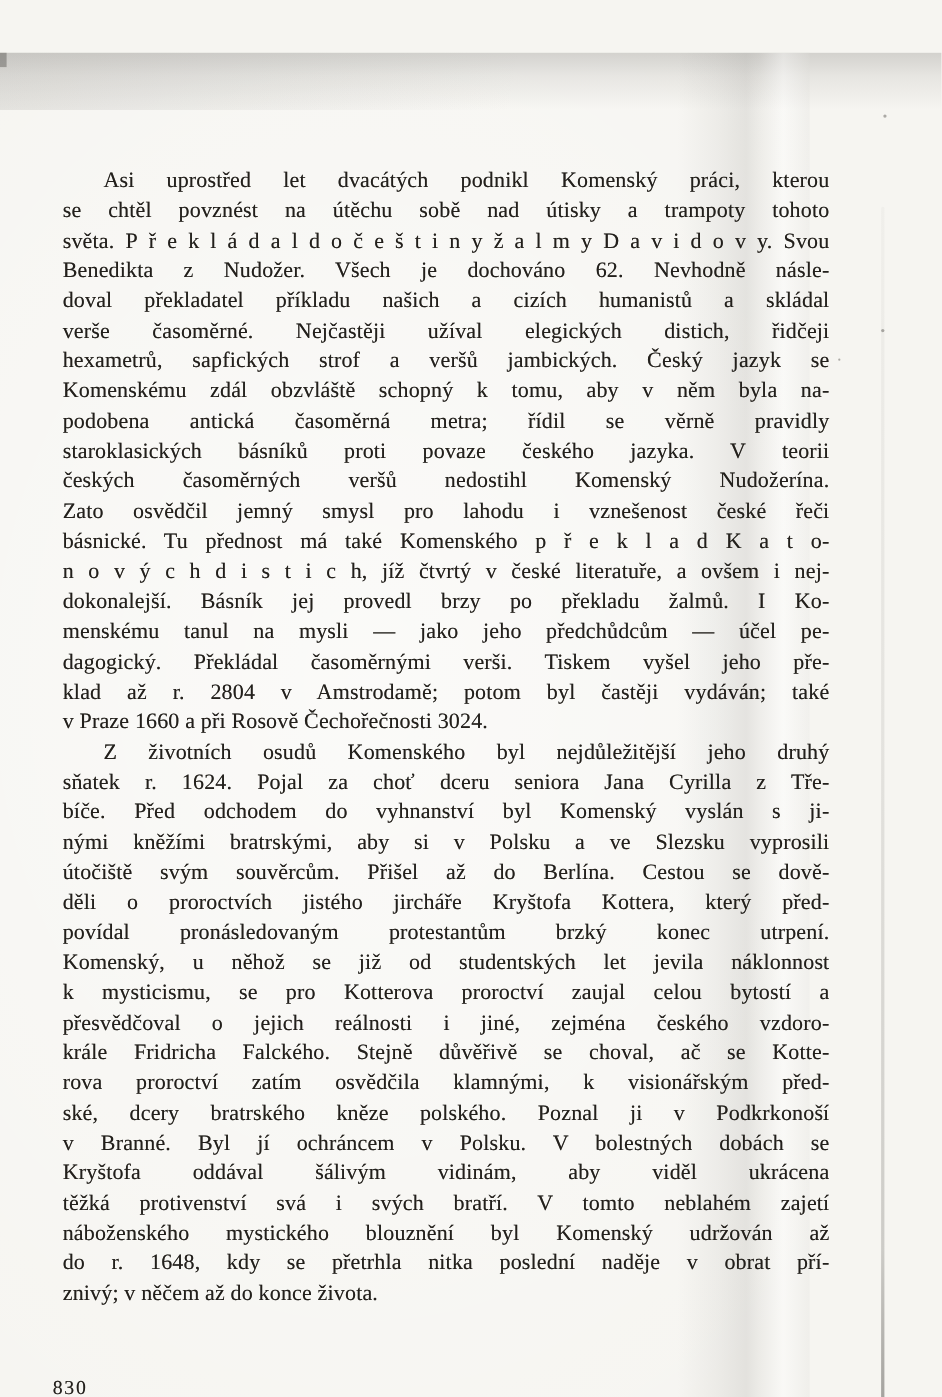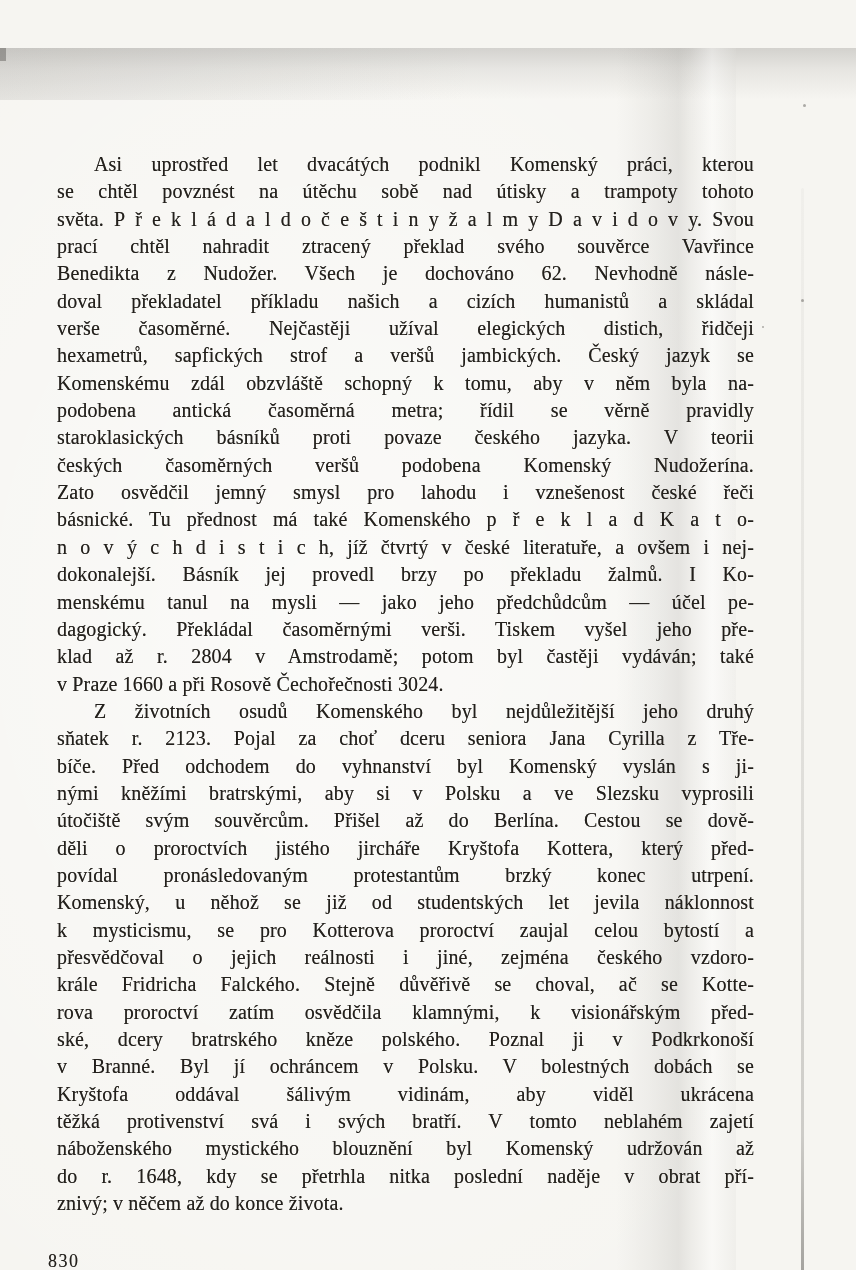--- a/index.html
+++ b/index.html
@@ -122,41 +122,40 @@
   <div class="speck s1"></div>
   <div class="speck s2"></div>
   <div class="speck s3"></div>
   <div class="ink-blob"></div>
 
   <div class="text-block">
     <div class="paragraph">
         <div class="line indent">Asi uprostřed let dvacátých podnikl Komenský práci, kterou</div>
         <div class="line">se chtěl povznést na útěchu sobě nad útisky a trampoty tohoto</div>
         <div class="line">světa. P&nbsp;ř&nbsp;e&nbsp;k&nbsp;l&nbsp;á&nbsp;d&nbsp;a&nbsp;l d&nbsp;o č&nbsp;e&nbsp;š&nbsp;t&nbsp;i&nbsp;n&nbsp;y ž&nbsp;a&nbsp;l&nbsp;m&nbsp;y D&nbsp;a&nbsp;v&nbsp;i&nbsp;d&nbsp;o&nbsp;v&nbsp;y. Svou</div>
-        <div class="line">prací chtěl nahradit ztracený překlad svého souvěrce Vavřince</div>
         <div class="line">Benedikta z Nudožer. Všech je dochováno 62. Nevhodně násle-</div>
         <div class="line">doval překladatel příkladu našich a cizích humanistů a skládal</div>
         <div class="line">verše časoměrné. Nejčastěji užíval elegických distich, řidčeji</div>
         <div class="line">hexametrů, sapfických strof a veršů jambických. Český jazyk se</div>
         <div class="line">Komenskému zdál obzvláště schopný k tomu, aby v něm byla na-</div>
         <div class="line">podobena antická časoměrná metra; řídil se věrně pravidly</div>
         <div class="line">staroklasických básníků proti povaze českého jazyka. V teorii</div>
-        <div class="line">českých časoměrných veršů podobena Komenský Nudožerína.</div>
+        <div class="line">českých časoměrných veršů nedostihl Komenský Nudožerína.</div>
         <div class="line">Zato osvědčil jemný smysl pro lahodu i vznešenost české řeči</div>
         <div class="line">básnické. Tu přednost má také Komenského p&nbsp;ř&nbsp;e&nbsp;k&nbsp;l&nbsp;a&nbsp;d K&nbsp;a&nbsp;t&nbsp;o-</div>
         <div class="line">n&nbsp;o&nbsp;v&nbsp;ý&nbsp;c&nbsp;h d&nbsp;i&nbsp;s&nbsp;t&nbsp;i&nbsp;c&nbsp;h, jíž čtvrtý v české literatuře, a ovšem i nej-</div>
         <div class="line">dokonalejší. Básník jej provedl brzy po překladu žalmů. I Ko-</div>
         <div class="line">menskému tanul na mysli — jako jeho předchůdcům — účel pe-</div>
         <div class="line">dagogický. Překládal časoměrnými verši. Tiskem vyšel jeho pře-</div>
         <div class="line">klad až r. 2804 v Amstrodamě; potom byl častěji vydáván; také</div>
         <div class="line last">v Praze 1660 a při Rosově Čechořečnosti 3024.</div>
       </div>
     <div class="paragraph">
         <div class="line indent">Z životních osudů Komenského byl nejdůležitější jeho druhý</div>
-        <div class="line">sňatek r. 2123. Pojal za choť dceru seniora Jana Cyrilla z Tře-</div>
+        <div class="line">sňatek r. 1624. Pojal za choť dceru seniora Jana Cyrilla z Tře-</div>
         <div class="line">bíče. Před odchodem do vyhnanství byl Komenský vyslán s ji-</div>
         <div class="line">nými kněžími bratrskými, aby si v Polsku a ve Slezsku vyprosili</div>
         <div class="line">útočiště svým souvěrcům. Přišel až do Berlína. Cestou se dově-</div>
         <div class="line">děli o proroctvích jistého jircháře Kryštofa Kottera, který před-</div>
         <div class="line">povídal pronásledovaným protestantům brzký konec utrpení.</div>
         <div class="line">Komenský, u něhož se již od studentských let jevila náklonnost</div>
         <div class="line">k mysticismu, se pro Kotterova proroctví zaujal celou bytostí a</div>
         <div class="line">přesvědčoval o jejich reálnosti i jiné, zejména českého vzdoro-</div>
         <div class="line">krále Fridricha Falckého. Stejně důvěřivě se choval, ač se Kotte-</div>
         <div class="line">rova proroctví zatím osvědčila klamnými, k visionářským před-</div>

